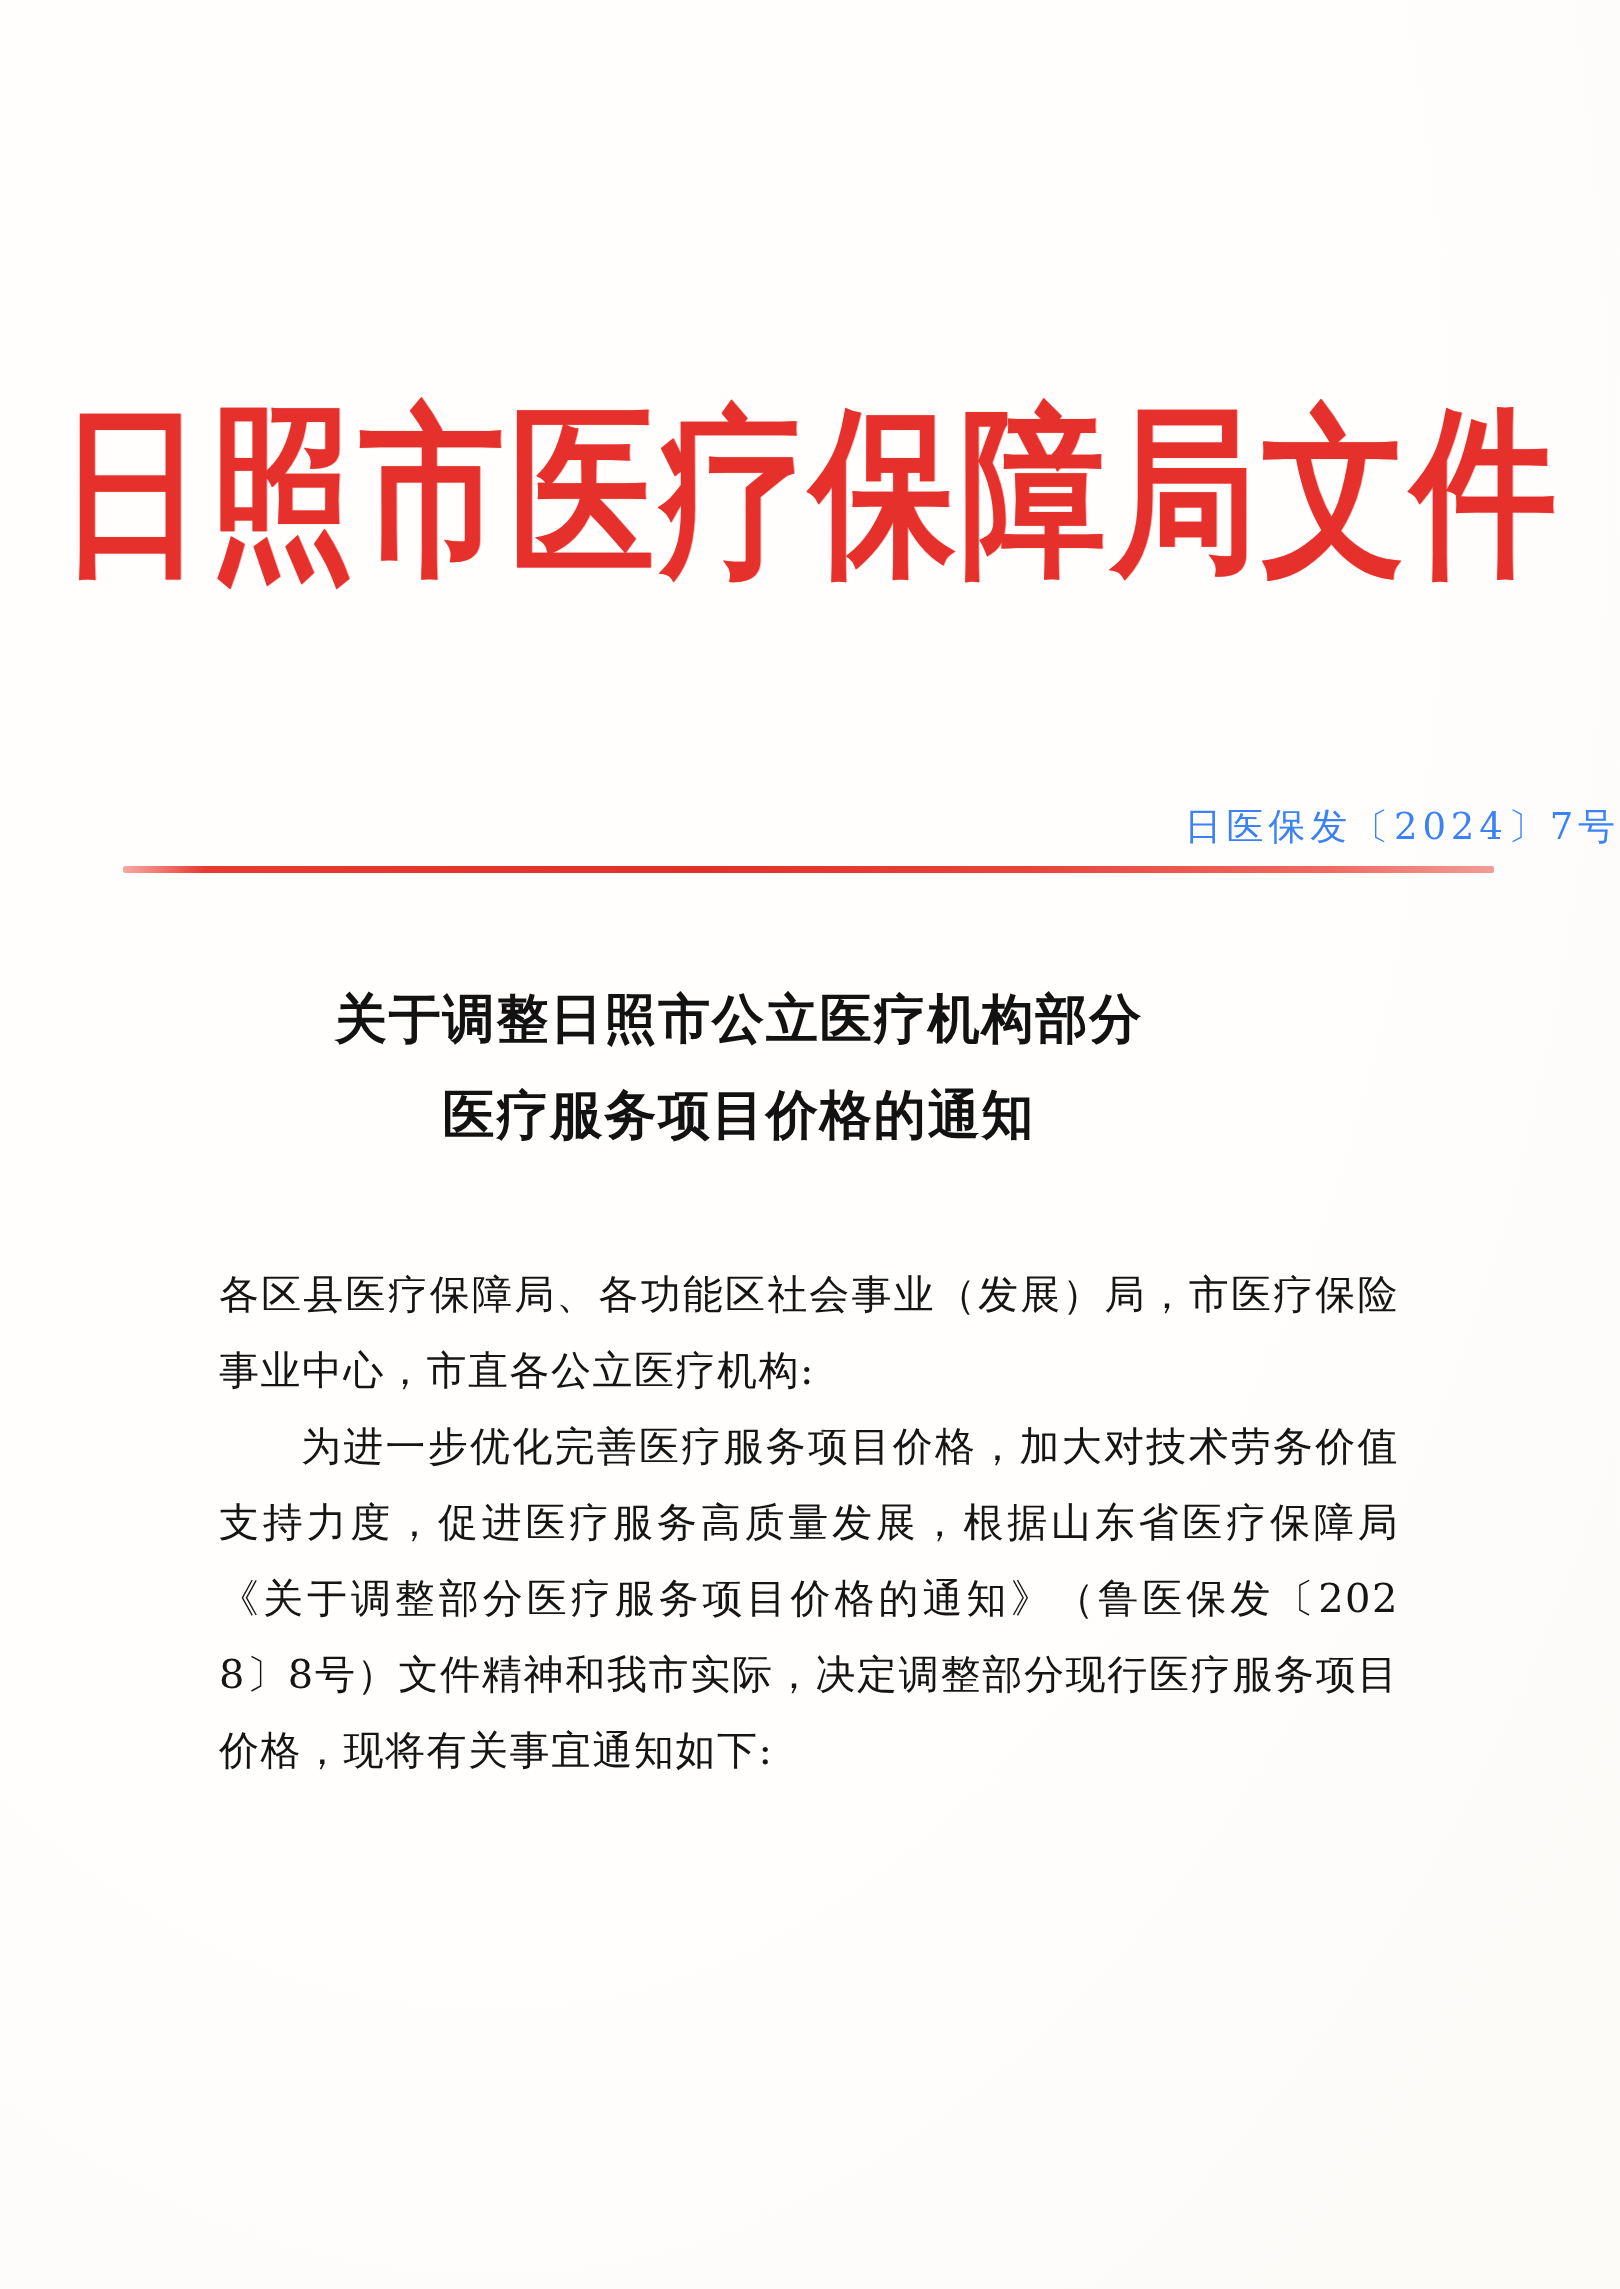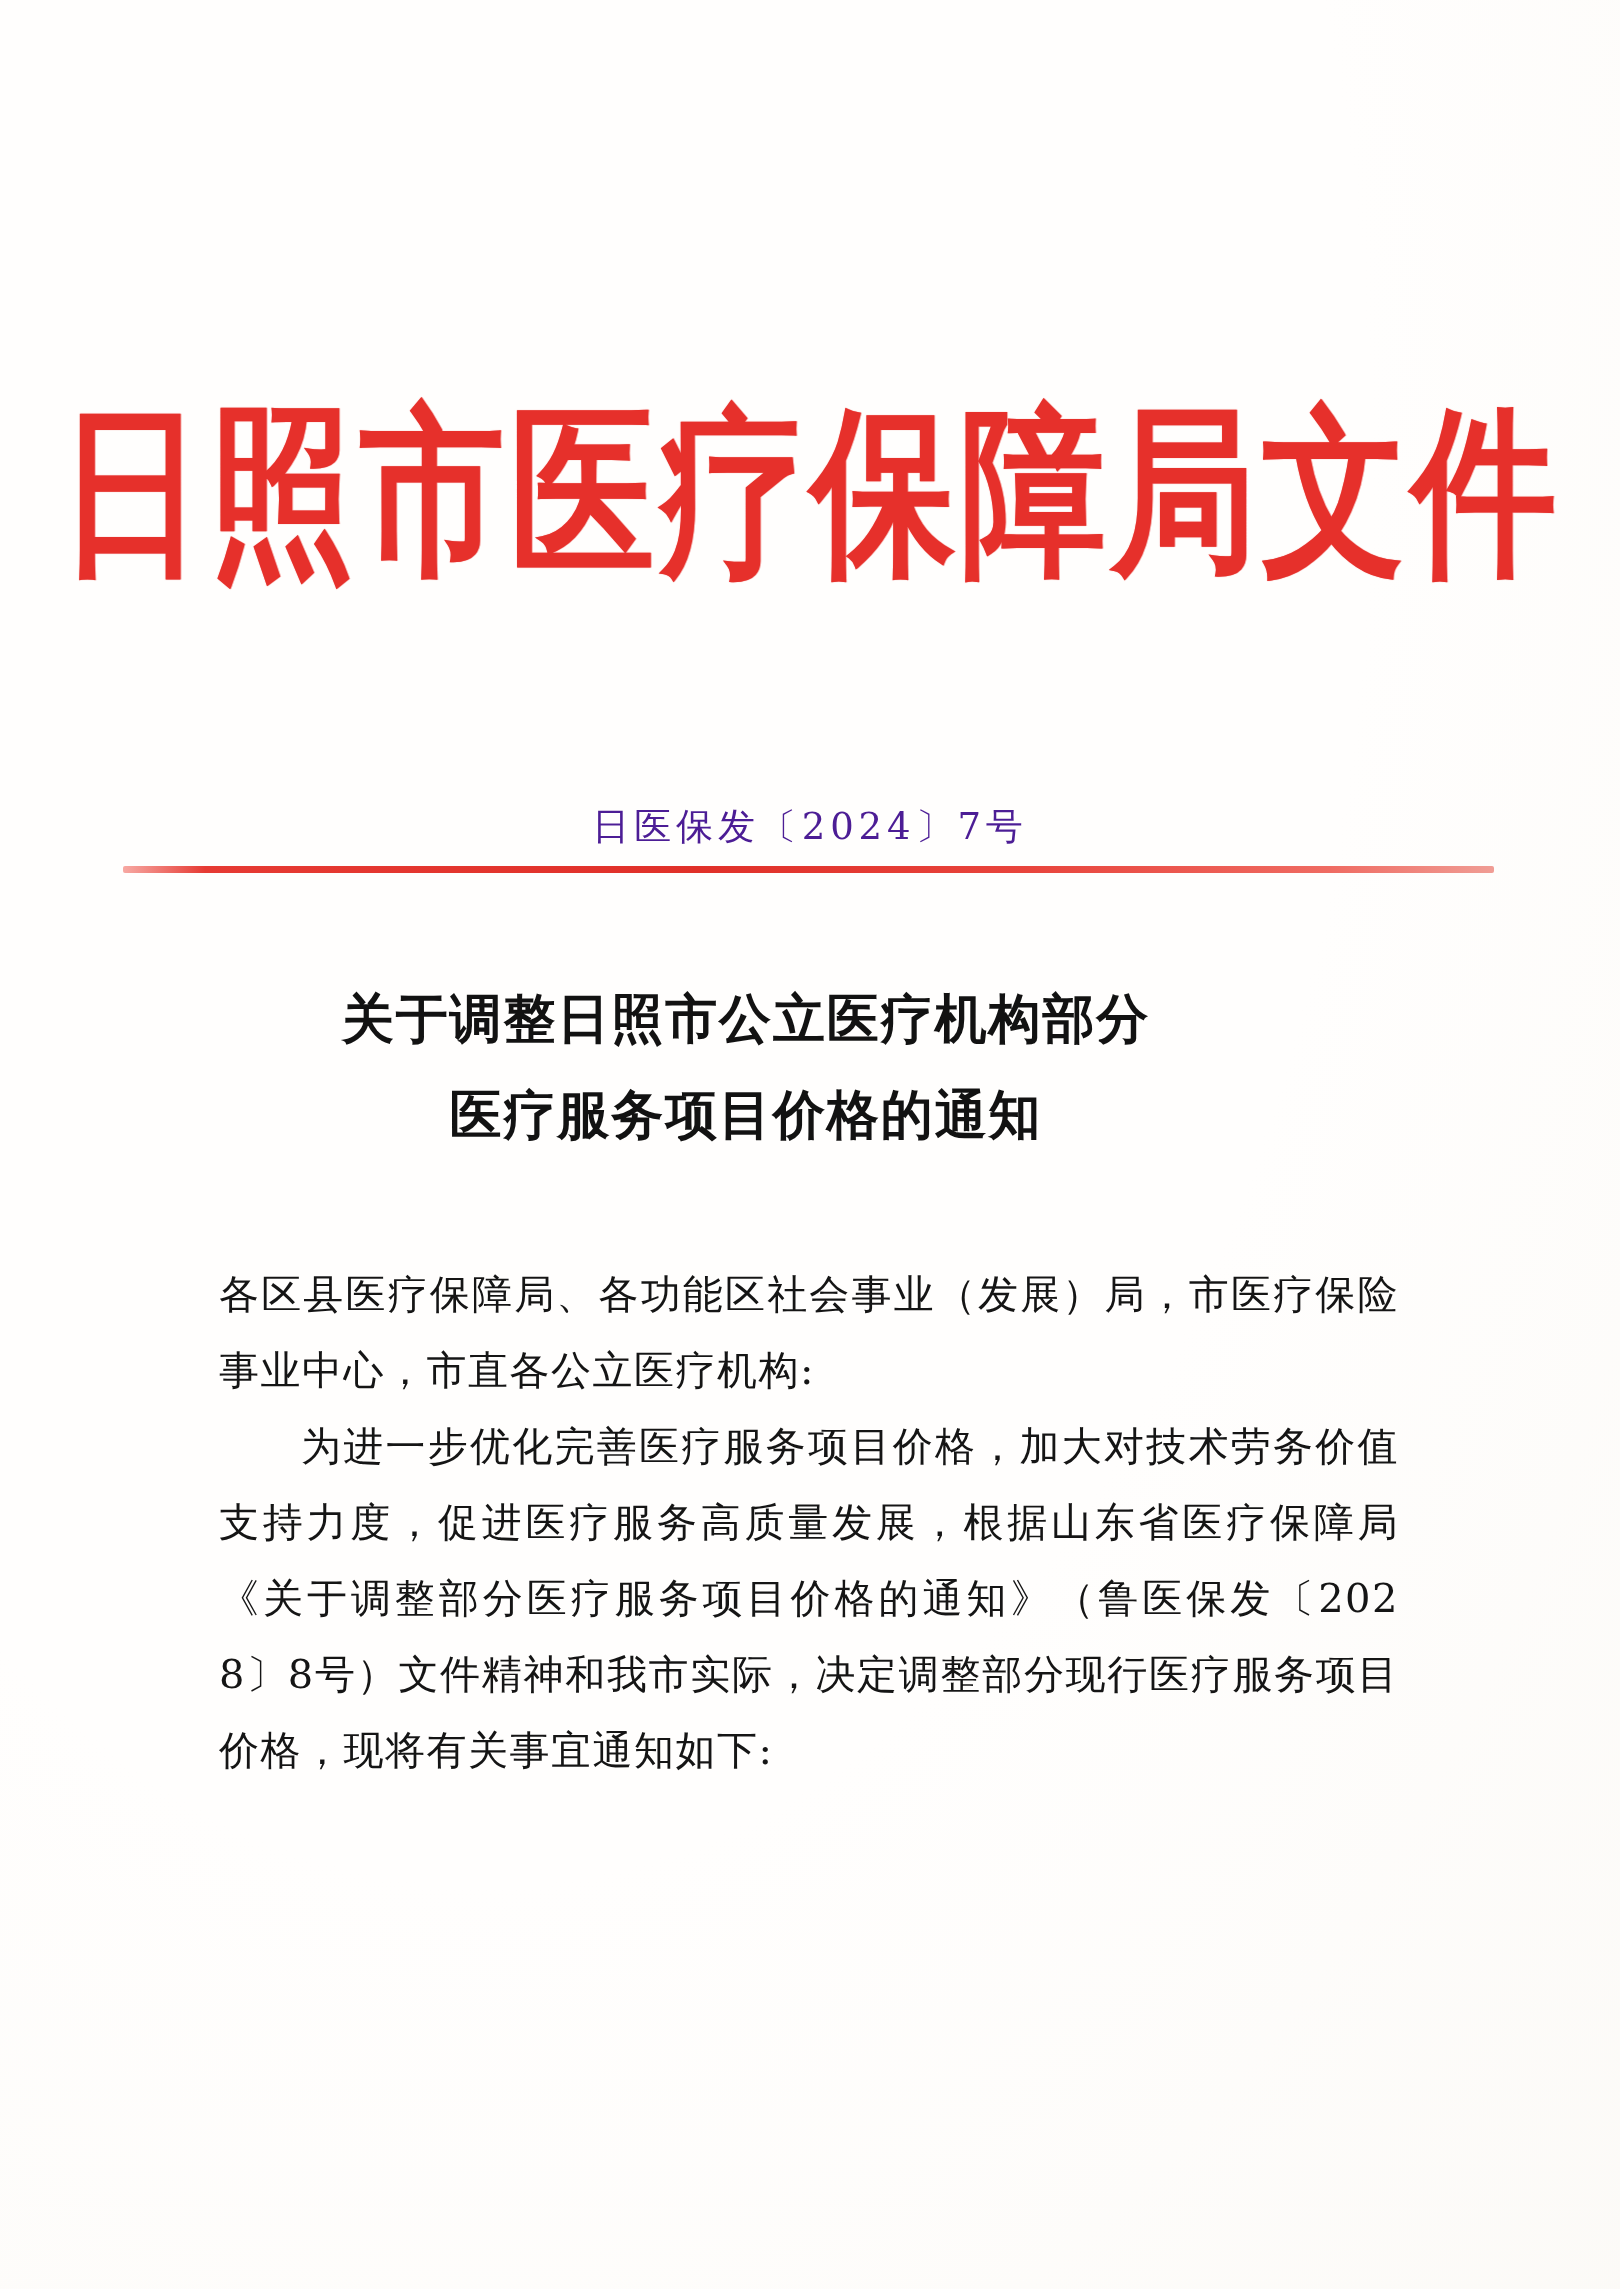--- a/index.html
+++ b/index.html
@@ -53,22 +53,22 @@
       1px 0 0 rgba(230,48,43,0.35);
     white-space: nowrap;
   }
 
   
   #docnum {
     position: absolute;
     top: 802px;
     left: 0;
     width: 1620px;
-    text-align: center;
-    color: #4c1d95;
+    text-align: right;
+    color: #3b82f6;
     font-size: 37px;
     letter-spacing: 4.9px;
     font-family: "DejaVu Serif", "Liberation Serif", serif;
     white-space: nowrap;
   }
 
   
   #redrule {
     position: absolute;
     top: 866px;
@@ -82,21 +82,21 @@
         #e8443c 66%,
         #ef6b62 88%,
         #f09d95 100%);
     border-radius: 2px;
   }
 
   
   #title {
     position: absolute;
     top: 970px;
-    left: 16px;
+    left: 9px;
     width: 1460px;
     text-align: center;
   }
   #title .tline {
     display: block;
     color: #121212;
     font-family: "DejaVu Serif", "Liberation Serif", serif;
     font-weight: bold;
     font-size: 53px;
     line-height: 96px;

